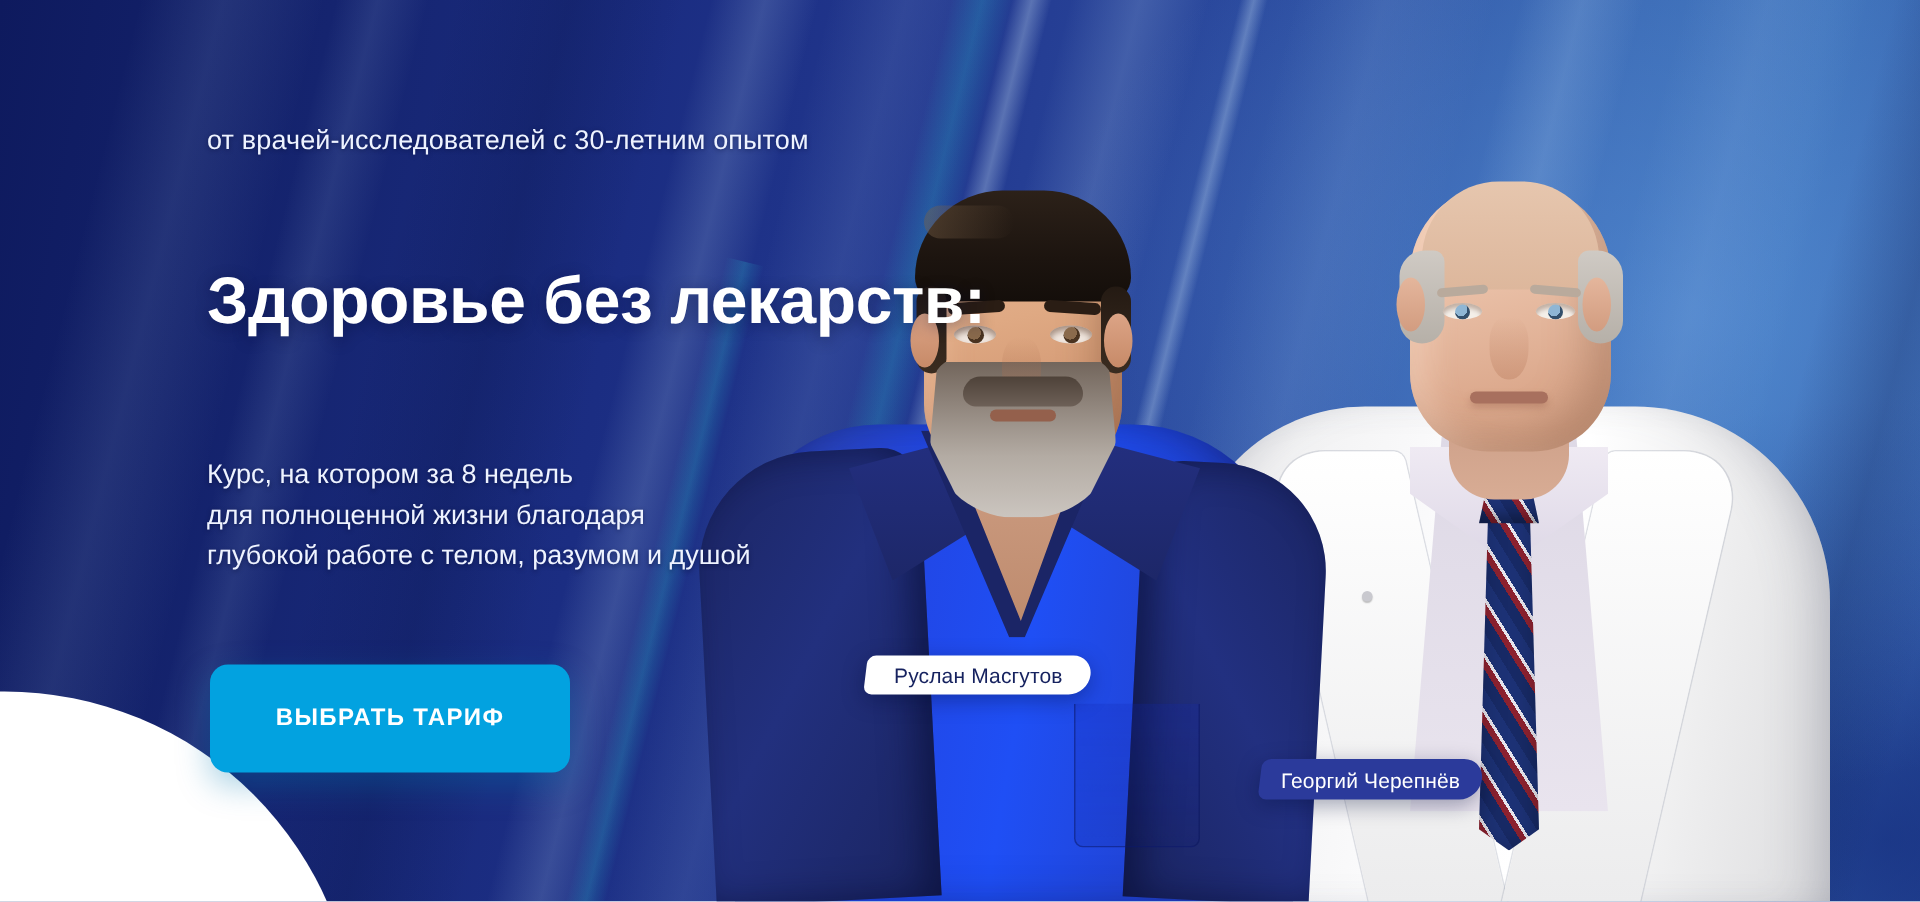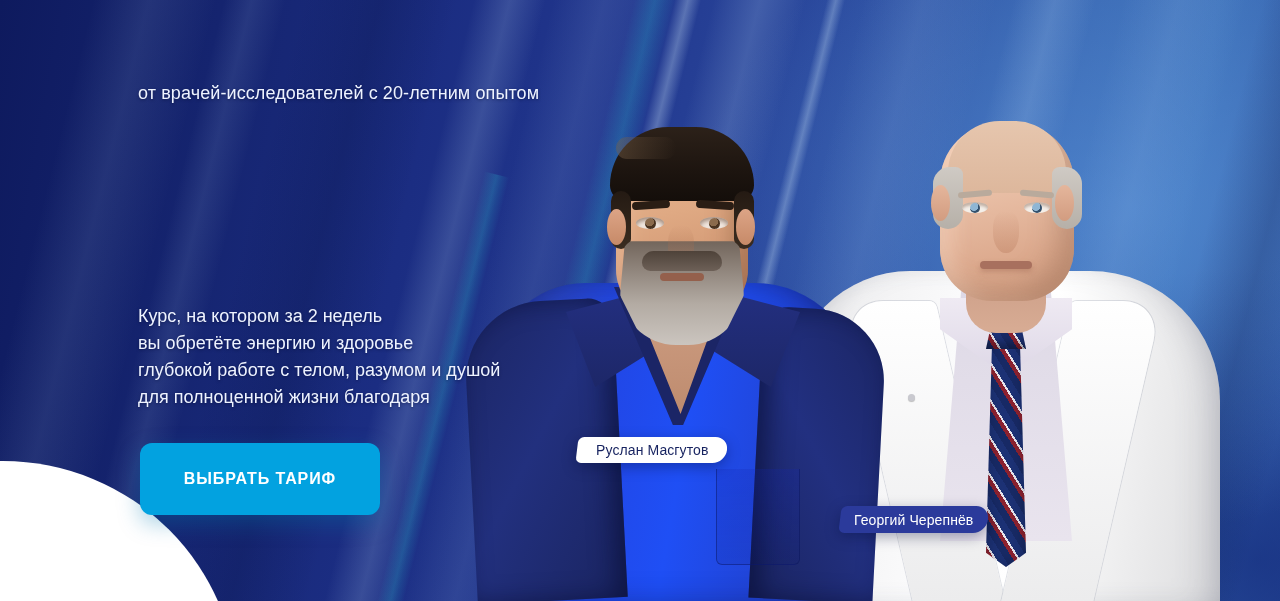--- a/index.html
+++ b/index.html
@@ -341,32 +341,31 @@
 
   <div class="badge badge-light">
     <span>Руслан Масгутов</span>
   </div>
   <div class="badge badge-dark">
     <span>Георгий Черепнёв</span>
   </div>
 
   <div class="copy">
     <div class="eyebrow">
-      <div>от врачей-исследователей с 20-летним опытом</div>
+      <div>от врачей-исследователей с 30-летним опытом</div>
     </div>
 
     <h1 class="headline">
-      <br>
+      <span>Здоровье без лекарств:</span><br>
     </h1>
 
     <div class="subcopy">
-      <div>Курс, на котором за 2 недель</div>
-      <div>вы обретёте энергию и здоровье</div>
+      <div>Курс, на котором за 8 недель</div>
+      <div>для полноценной жизни благодаря</div>
       <div>глубокой работе с телом, разумом и душой</div>
-      <div>для полноценной жизни благодаря</div>
     </div>
 
     <button class="cta">ВЫБРАТЬ ТАРИФ</button>
   </div>
 
   <div class="corner-cut"></div>
 
 </div>
 
 </body></html>

